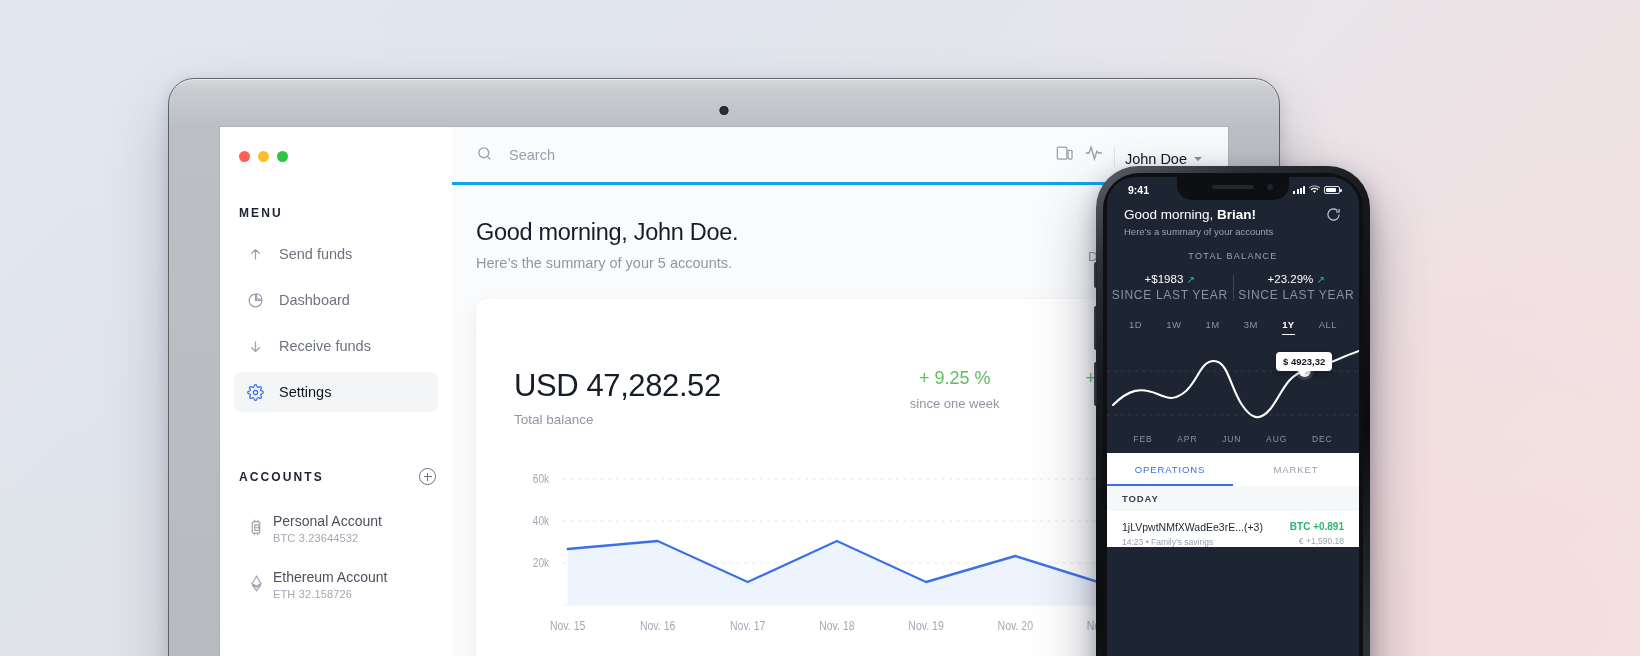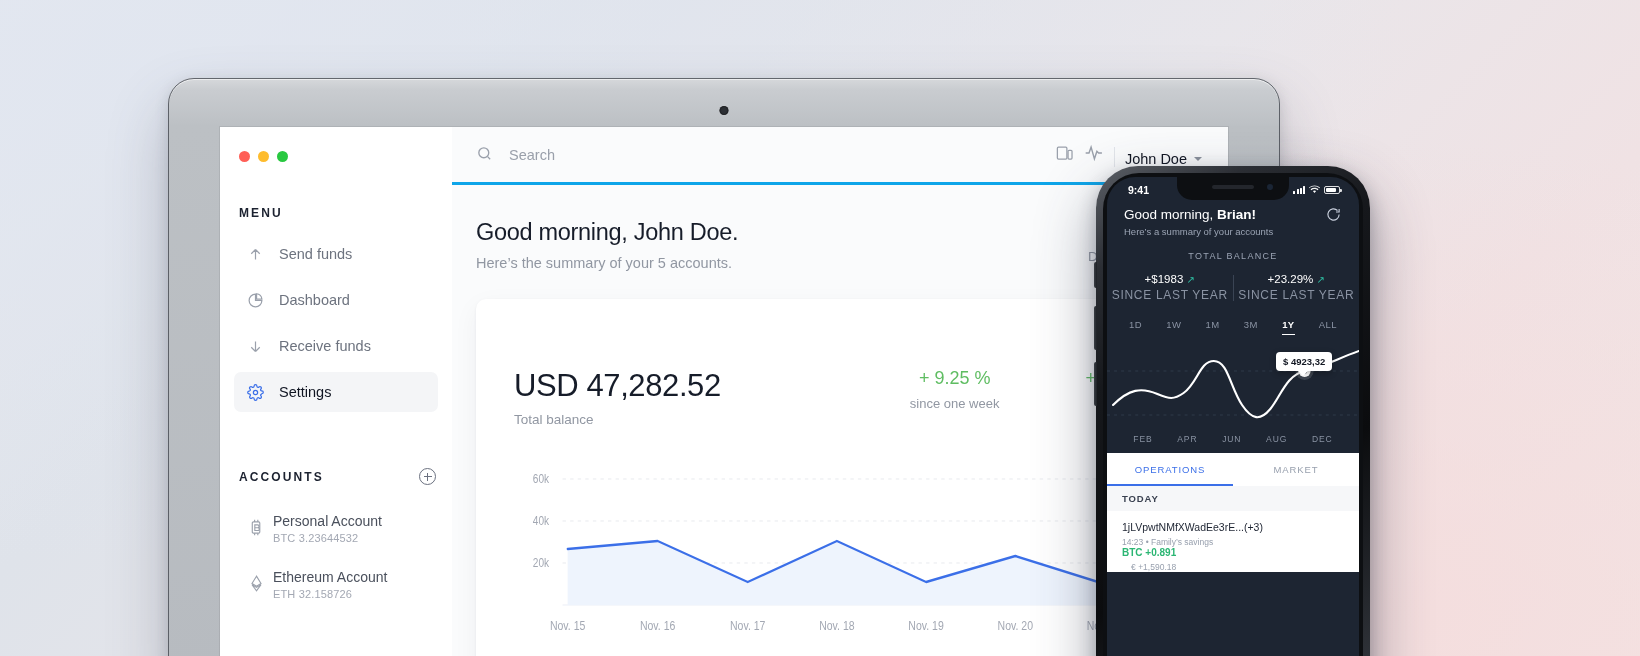--- a/index.html
+++ b/index.html
@@ -144,21 +144,21 @@
   .tip:after{content:"";position:absolute;left:22px;top:100%;border-left:5px solid transparent;
     border-right:5px solid transparent;border-top:5px solid #fff;}
   .ph-months{display:flex;justify-content:space-around;padding:7px 14px 9px;}
   .ph-months span{color:#8a93a3;font-size:8.5px;letter-spacing:.9px;}
 
   .ph-tabs{display:flex;background:#fff;}
   .ph-tab{flex:1;text-align:center;padding:11px 0 9px;font-size:9.5px;letter-spacing:.9px;color:#98a0ae;}
   .ph-tab.active{color:#3b6fe8;border-bottom:2px solid #3b6fe8;}
   .ph-list{background:#fff;}
   .ph-day{background:#f6f7f9;padding:7px 15px;font-size:9.5px;letter-spacing:.9px;color:#3a4150;font-weight:700;}
-  .tx{display:flex;align-items:flex-start;justify-content:space-between;padding:10px 15px 0;flex-direction:column;}
+  .tx{display:flex;align-items:flex-start;justify-content:space-between;padding:10px 15px 0;}
   .tx-addr{font-size:10.5px;color:#1d2432;}
   .tx-meta{font-size:8.5px;color:#98a0ae;margin-top:4px;}
   .tx-amt{font-size:10px;color:#2bb673;font-weight:700;text-align:right;}
   .tx-fiat{font-size:8.5px;color:#98a0ae;margin-top:4px;text-align:right;}
 </style>
 </head>
 <body>
 
 <div class="bg-wash"></div>
 

